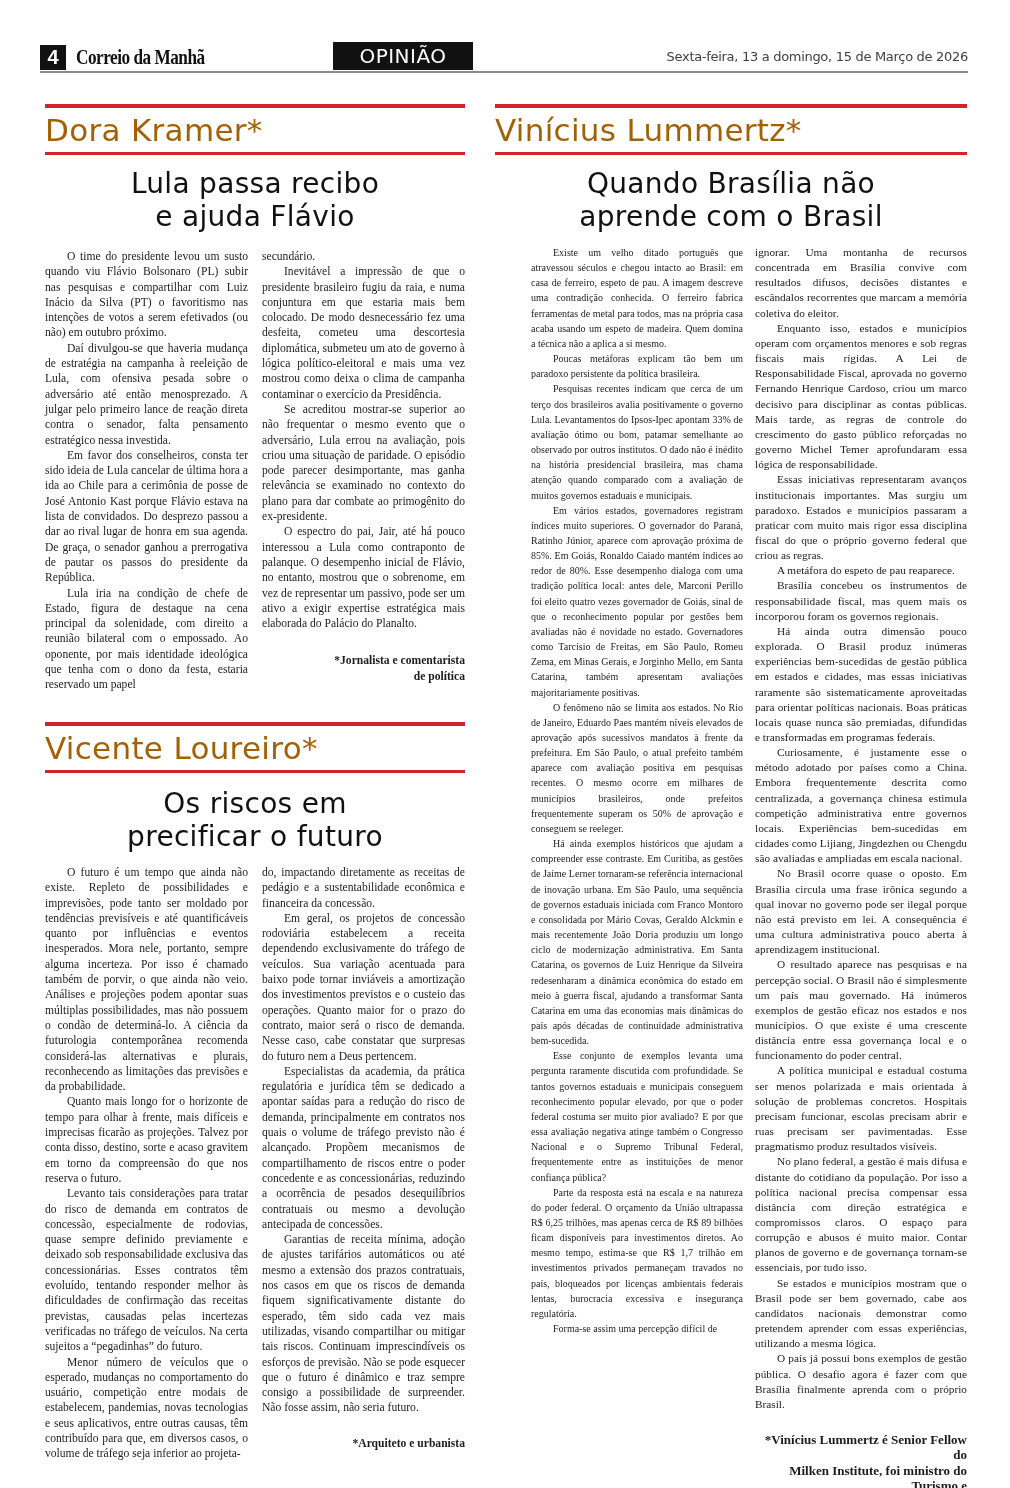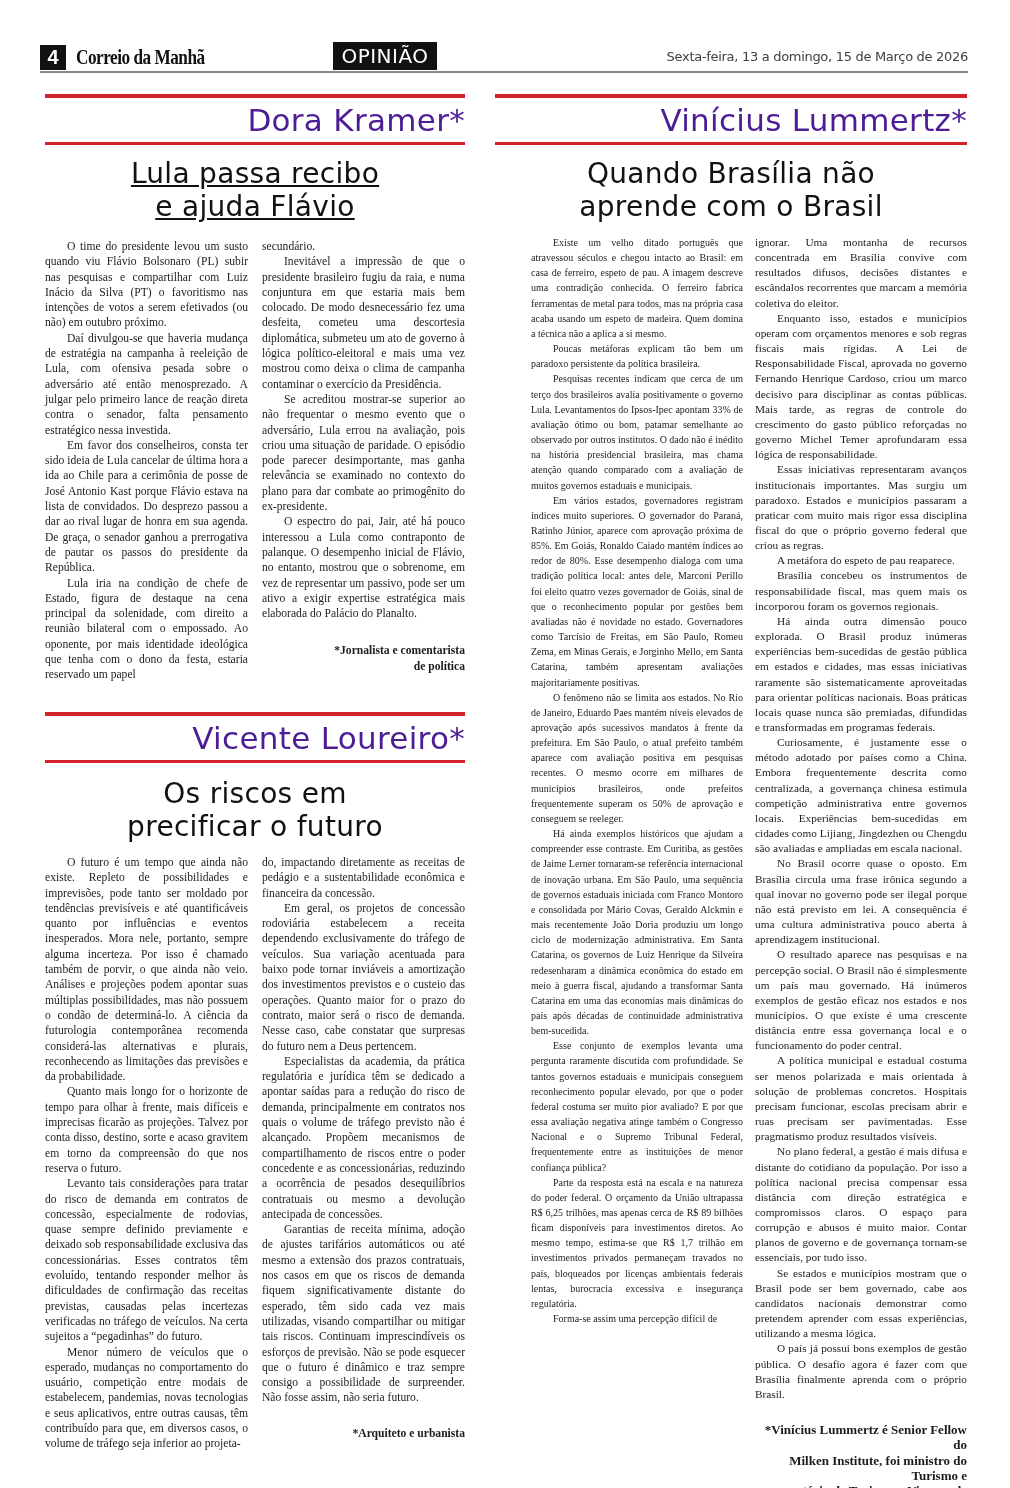--- a/index.html
+++ b/index.html
@@ -1,44 +1,44 @@
 <!DOCTYPE html>
 <html><head>
 <meta charset="utf-8">
 <style>
   html, body { margin: 0; padding: 0; background: #ffffff; }
   body { width: 1010px; height: 1488px; position: relative; overflow: hidden; color: #1a1a1a; }
   .masthead { position: absolute; left: 40px; top: 45px; width: 928px; height: 26px; border-bottom: 2px solid #8a8a8a; }
   .page-num { position: absolute; left: 0; top: 0; width: 26px; height: 25px; background: #111; color: #fff; font: bold 20px "Liberation Sans", sans-serif; text-align: center; line-height: 25px; }
   .paper-name { position: absolute; left: 36px; top: 0; font: bold 21px "Liberation Serif", serif; letter-spacing: -0.6px; transform: scaleX(0.82); transform-origin: left; line-height: 25px; color: #111; }
-  .section-tag { position: absolute; left: 293px; top: -3px; width: 104px; height: 28px; background: #111; color: #fff; font: 20px "DejaVu Sans", sans-serif; text-align: center; line-height: 28px; letter-spacing: 0.5px; }
+  .section-tag { position: absolute; left: 293px; top: -3px; width: 140px; height: 28px; background: #111; color: #fff; font: 20px "DejaVu Sans", sans-serif; text-align: center; line-height: 28px; letter-spacing: 0.5px; }
   .date-line { position: absolute; right: 0; top: 4px; font: 13px "DejaVu Sans", sans-serif; color: #404040; letter-spacing: -0.3px; }
 
   .article { position: absolute; }
-  .author-bar { border-top: 4px solid #d2232a; border-bottom: 3px solid #d2232a; text-align: right; font: 31px "DejaVu Sans", sans-serif; letter-spacing: 0.3px; color: #4c1d95; height: 44px; line-height: 44px; margin-top: 2px; }
+  .author-bar { border-top: 4px solid #d2232a; border-bottom: 3px solid #d2232a; text-align: left; font: 31px "DejaVu Sans", sans-serif; letter-spacing: 0.3px; color: #a16207; height: 44px; line-height: 44px; margin-top: 12px; }
   .headline { text-align: center; font: 28px "DejaVu Sans", sans-serif; line-height: 33px; color: #111; margin-top: 10px; letter-spacing: 0.3px; }
   .cols { display: flex; gap: 14px; margin-top: 8px; }
   .col { flex: 1; font: 11.6px "Liberation Serif", serif; line-height: 15.3px; text-align: justify; hyphens: auto; color: #1c1c1c; }
   .col p { margin: 0; text-indent: 22px; }
   .credit { text-align: right; font: bold 11.6px "Liberation Serif", serif; line-height: 15.3px; margin-top: 22px; color: #1c1c1c; }
   .credit.small { margin-top: 20px; }
 </style>
 </head>
 <body>
 
 <header class="masthead">
   <div class="page-num">4</div>
   <div class="paper-name">Correio da Manhã</div>
   <div class="section-tag">OPINIÃO</div>
   <div class="date-line">Sexta-feira, 13 a domingo, 15 de Março de 2026</div>
 </header>
 
 <article class="article" style="left:45px; top:92px; width:420px;">
   <div class="author-bar">Dora Kramer*</div>
-  <h2 class="headline" style="margin-top:12px; margin-bottom:16px; font-weight:normal;text-decoration:underline;">
+  <h2 class="headline" style="margin-top:12px; margin-bottom:16px; font-weight:normal;">
     <span>Lula passa recibo</span><br>
     <span>e ajuda Flávio</span>
   </h2>
   <div class="cols" style="margin-top:14px;">
     <div class="col">
       <p>O time do presidente levou um susto quando viu Flávio Bolsonaro (PL) subir nas pesquisas e compartilhar com Luiz Inácio da Silva (PT) o favoritismo nas intenções de votos a serem efetivados (ou não) em outubro próximo.</p>
       <p>Daí divulgou-se que haveria mudança de estratégia na campanha à reeleição de Lula, com ofensiva pesada sobre o adversário até então menosprezado. A julgar pelo primeiro lance de reação direta contra o senador, falta pensamento estratégico nessa investida.</p>
       <p>Em favor dos conselheiros, consta ter sido ideia de Lula cancelar de última hora a ida ao Chile para a cerimônia de posse de José Antonio Kast porque Flávio estava na lista de convidados. Do desprezo passou a dar ao rival lugar de honra em sua agenda. De graça, o senador ganhou a prerrogativa de pautar os passos do presidente da República.</p>
       <p>Lula iria na condição de chefe de Estado, figura de destaque na cena principal da solenidade, com direito a reunião bilateral com o empossado. Ao oponente, por mais identidade ideológica que tenha com o dono da festa, estaria reservado um papel</p>
     </div>

